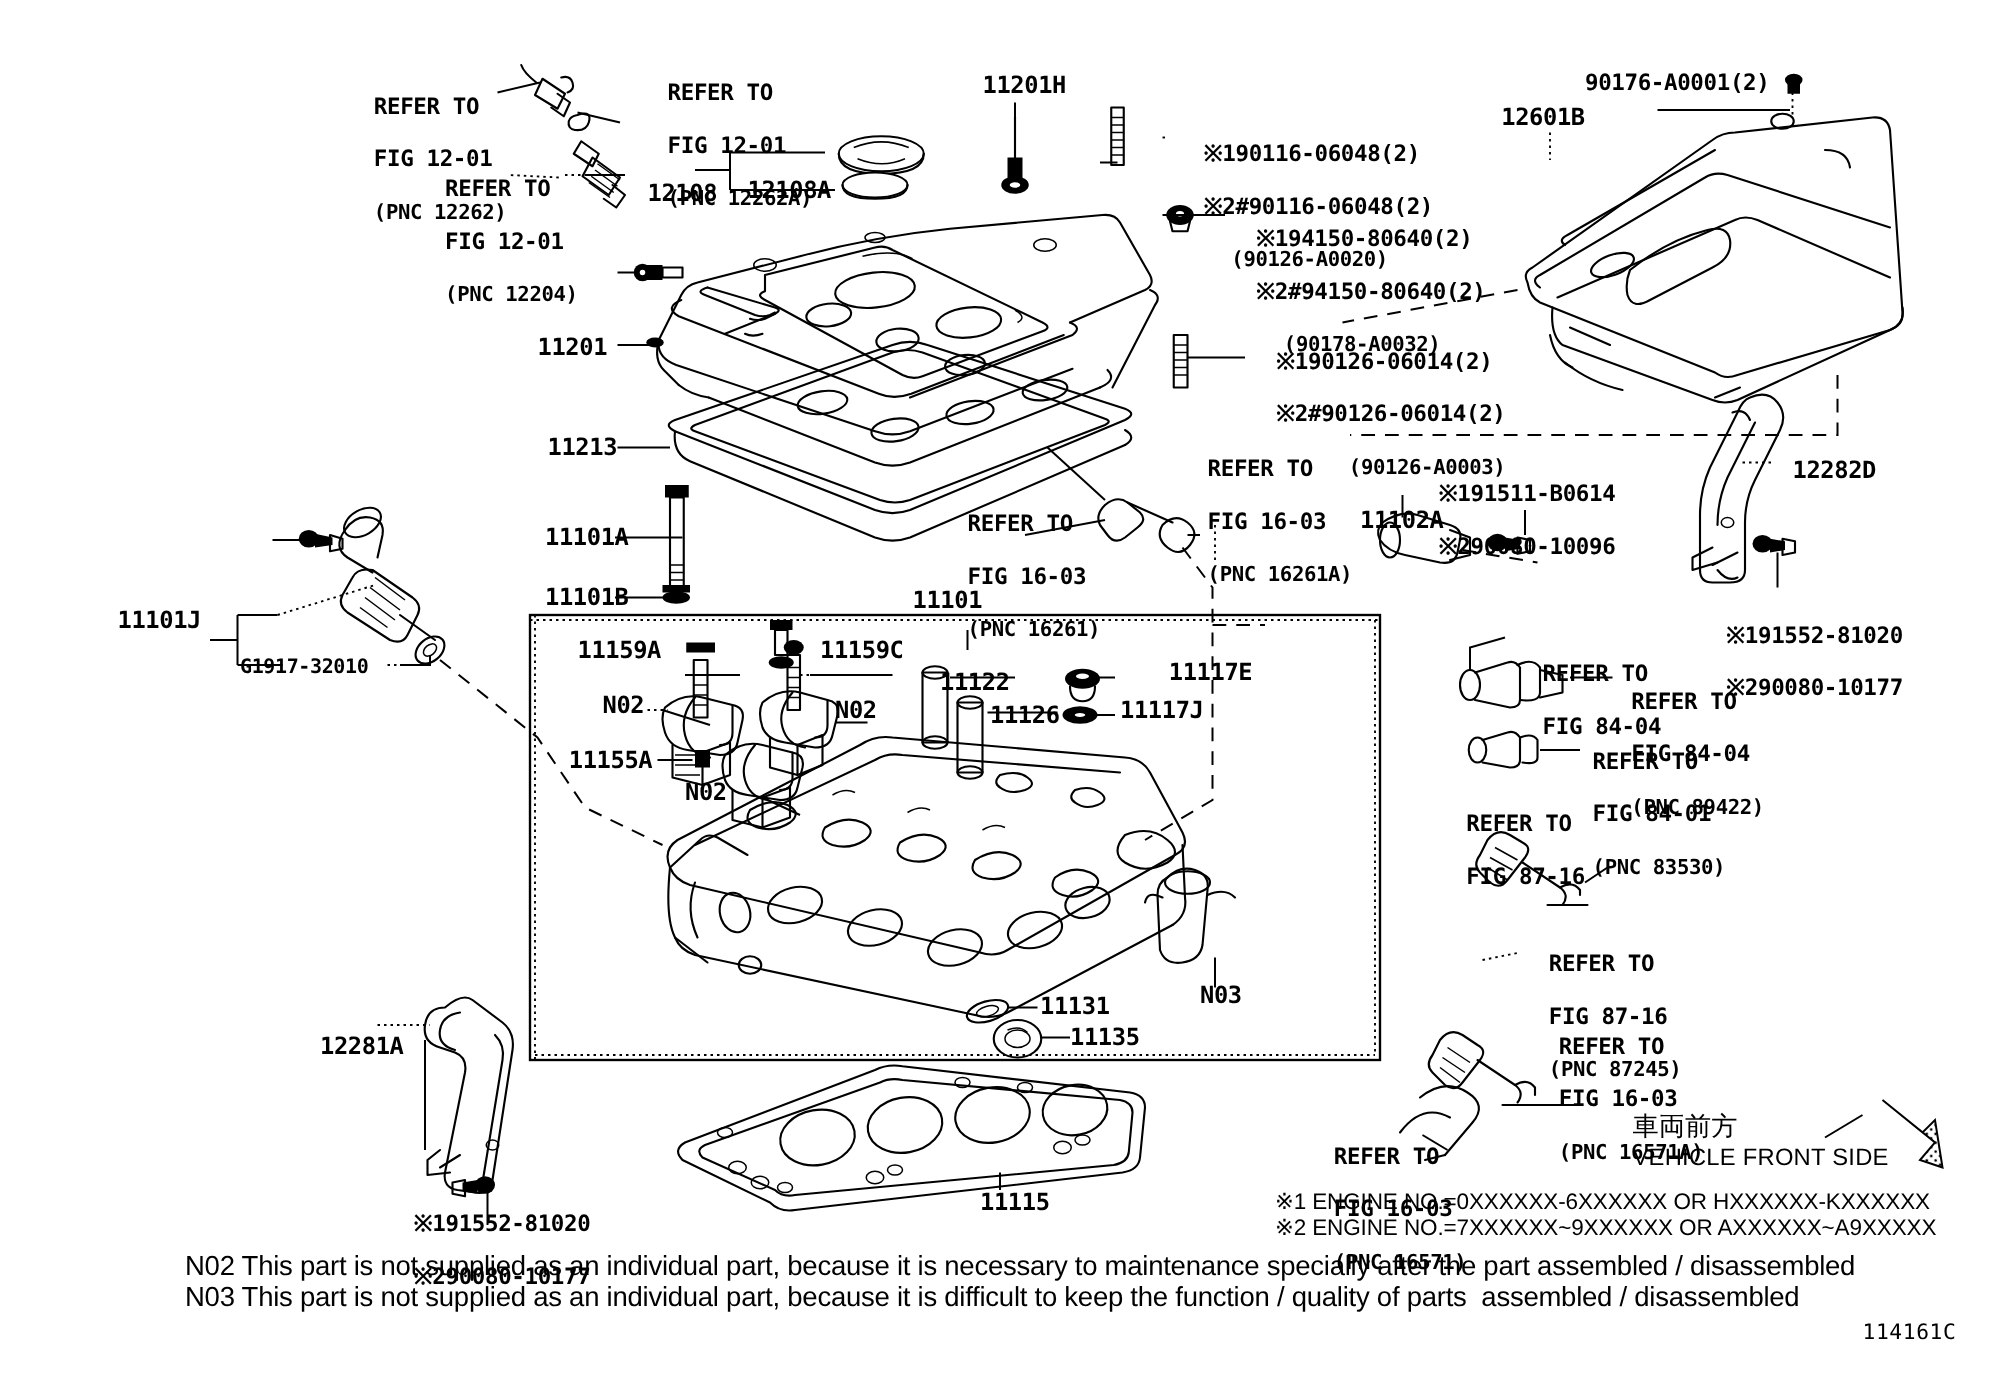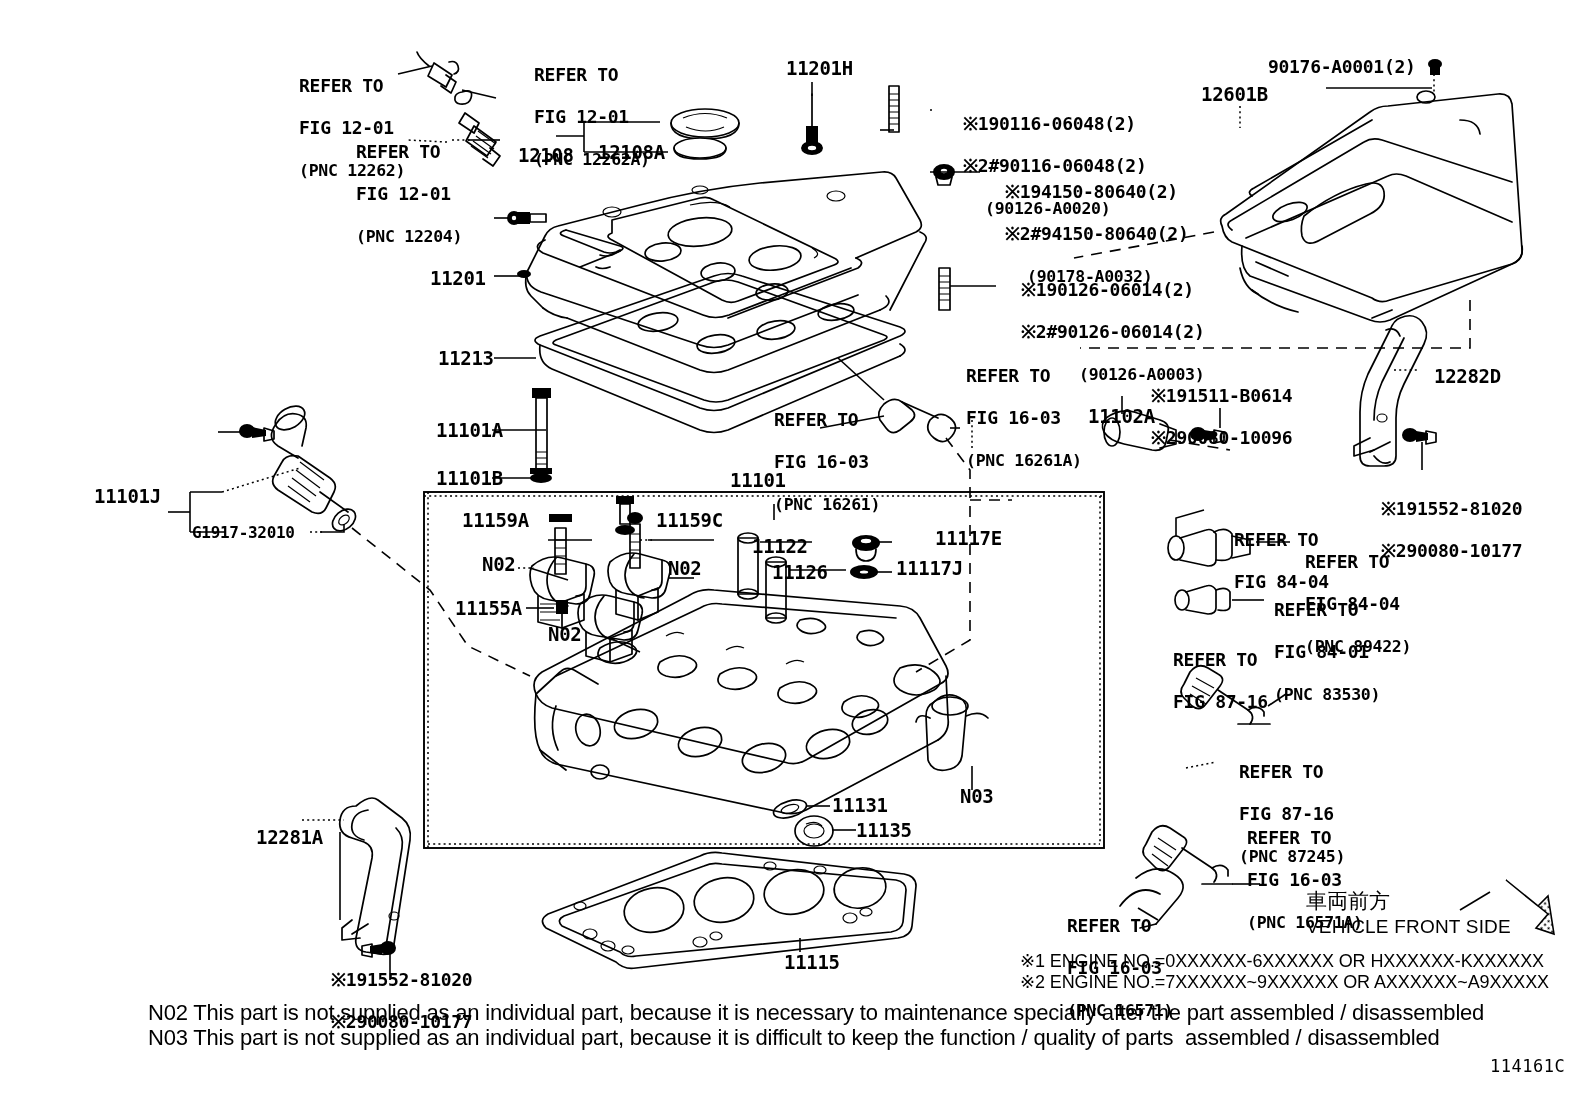--- a/index.html
+++ b/index.html
@@ -544,21 +544,21 @@
 <div class="lbl" style="left:94px;top:486px;">11101J</div>
 <div class="lbl small" style="left:192px;top:523px;">G1917-32010</div>
 
 <div class="lbl" style="left:436px;top:420px;">11101A</div>
 <div class="lbl" style="left:436px;top:468px;">11101B</div>
 <div class="lbl" style="left:730px;top:470px;">11101</div>
 
 <div class="lbl" style="left:462px;top:510px;">11159A</div>
 <div class="lbl" style="left:656px;top:510px;">11159C</div>
 <div class="lbl" style="left:752px;top:536px;">11122</div>
-<div class="lbl" style="left:772px;top:562px;">11126</div>
+<div class="lbl" style="left:792px;top:562px;">11126</div>
 <div class="lbl" style="left:896px;top:528px;margin-left:39px;">11117E</div>
 <div class="lbl" style="left:896px;top:558px;">11117J</div>
 <div class="lbl" style="left:455px;top:598px;">11155A</div>
 <div class="lbl n0" style="left:482px;top:554px;">N02</div>
 <div class="lbl n0" style="left:668px;top:558px;">N02</div>
 <div class="lbl n0" style="left:548px;top:624px;">N02</div>
 <div class="lbl n0" style="left:960px;top:786px;">N03</div>
 <div class="lbl" style="left:832px;top:795px;">11131</div>
 <div class="lbl" style="left:856px;top:820px;">11135</div>
 <div class="lbl" style="left:784px;top:952px;">11115</div>

